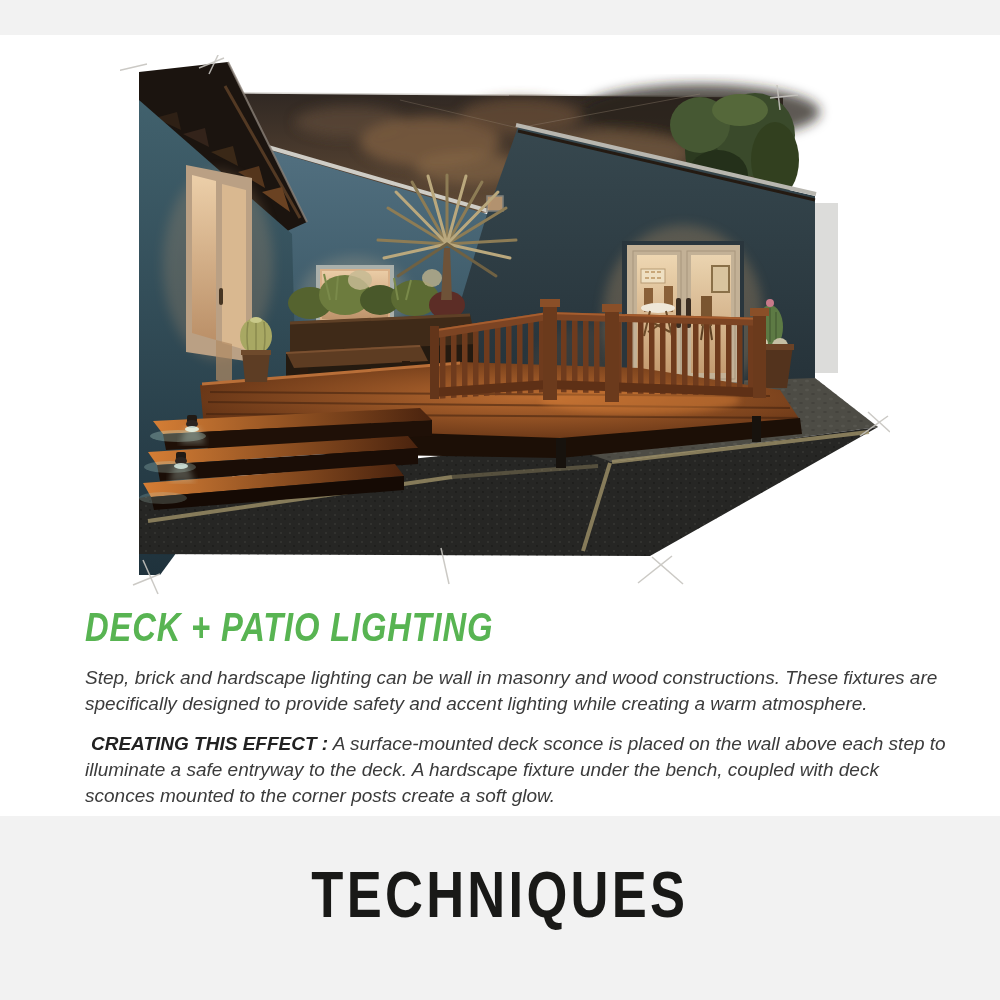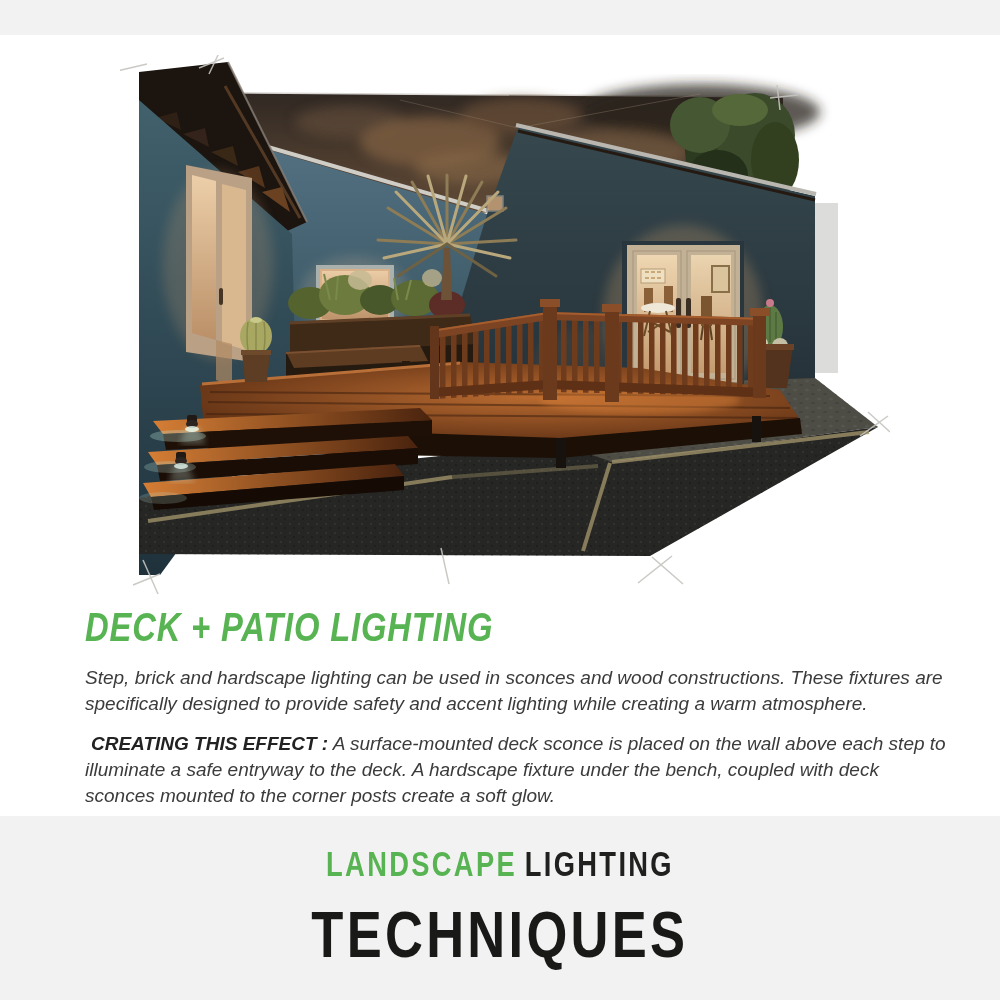--- a/index.html
+++ b/index.html
@@ -314,24 +314,23 @@
       <line x1="441" y1="548" x2="449" y2="584"></line>
       <line x1="638" y1="583" x2="672" y2="556"></line>
       <line x1="652" y1="557" x2="683" y2="584"></line>
       <line x1="143" y1="560" x2="158" y2="594"></line>
       <line x1="133" y1="585" x2="160" y2="574"></line>
     </g>
   </svg>
 
   <div class="content">
     <h1 class="heading">DECK + PATIO LIGHTING</h1>
-    <p class="para">Step, brick and hardscape lighting can be used in sconces and wood constructions. These fixtures are specifically designed to provide safety and accent lighting while creating a warm atmosphere.</p>
+    <p class="para">Step, brick and hardscape lighting can be wall in masonry and wood constructions. These fixtures are specifically designed to provide safety and accent lighting while creating a warm atmosphere.</p>
     <p class="para"><b>CREATING THIS EFFECT :</b> <span>A surface-mounted deck sconce is placed on the wall above each step to illuminate a safe entryway to the deck. A hardscape fixture under the bench, coupled with deck sconces mounted to the corner posts create a soft glow.</span></p>
   </div>
 
   <div class="band band-bottom">
     <div class="footer-inner">
-      <div class="brandline"><span class="wrap"><span class="brand-green">LANDSCAPE</span><span class="brand-dark">LIGHTING</span></span></div>
       <div class="footer-title"><span class="wrap">TECHNIQUES</span></div>
     </div>
   </div>
 
 </div>
 
 </body></html>

